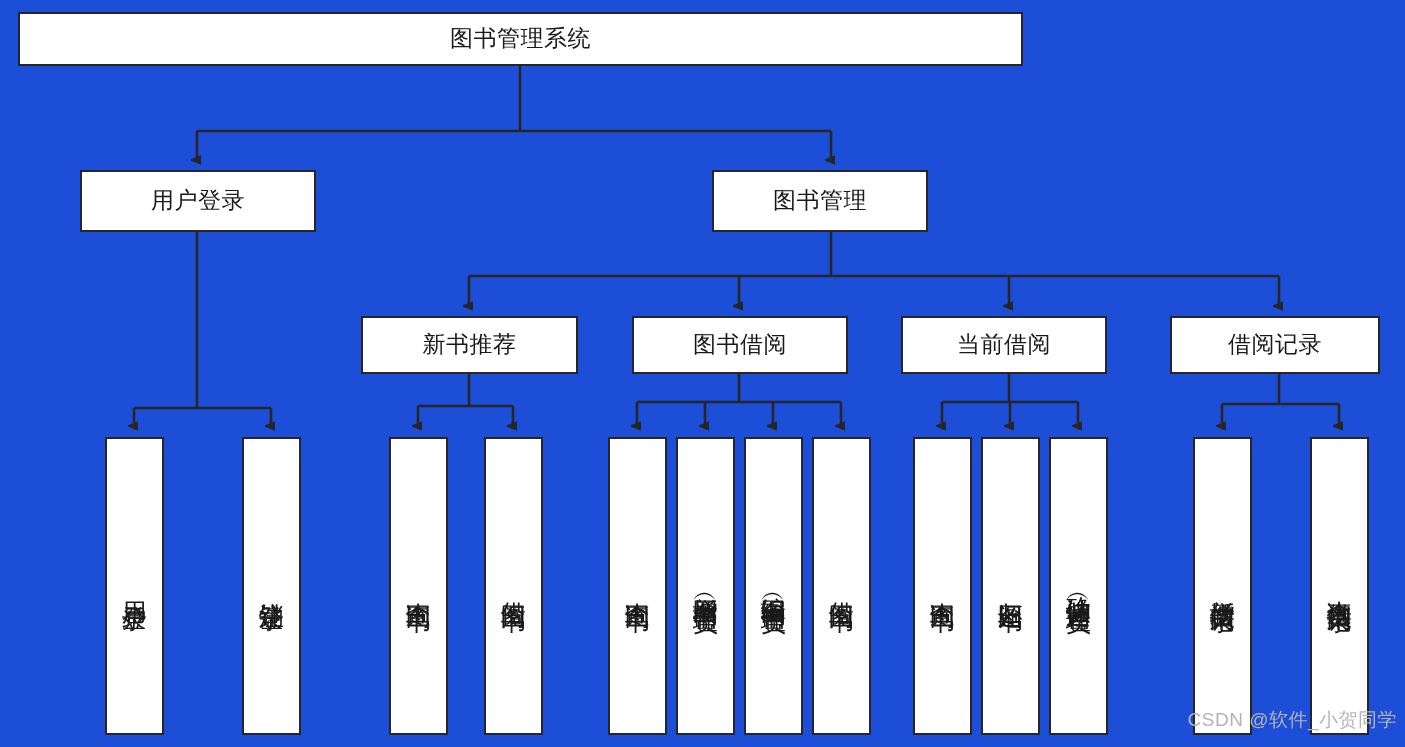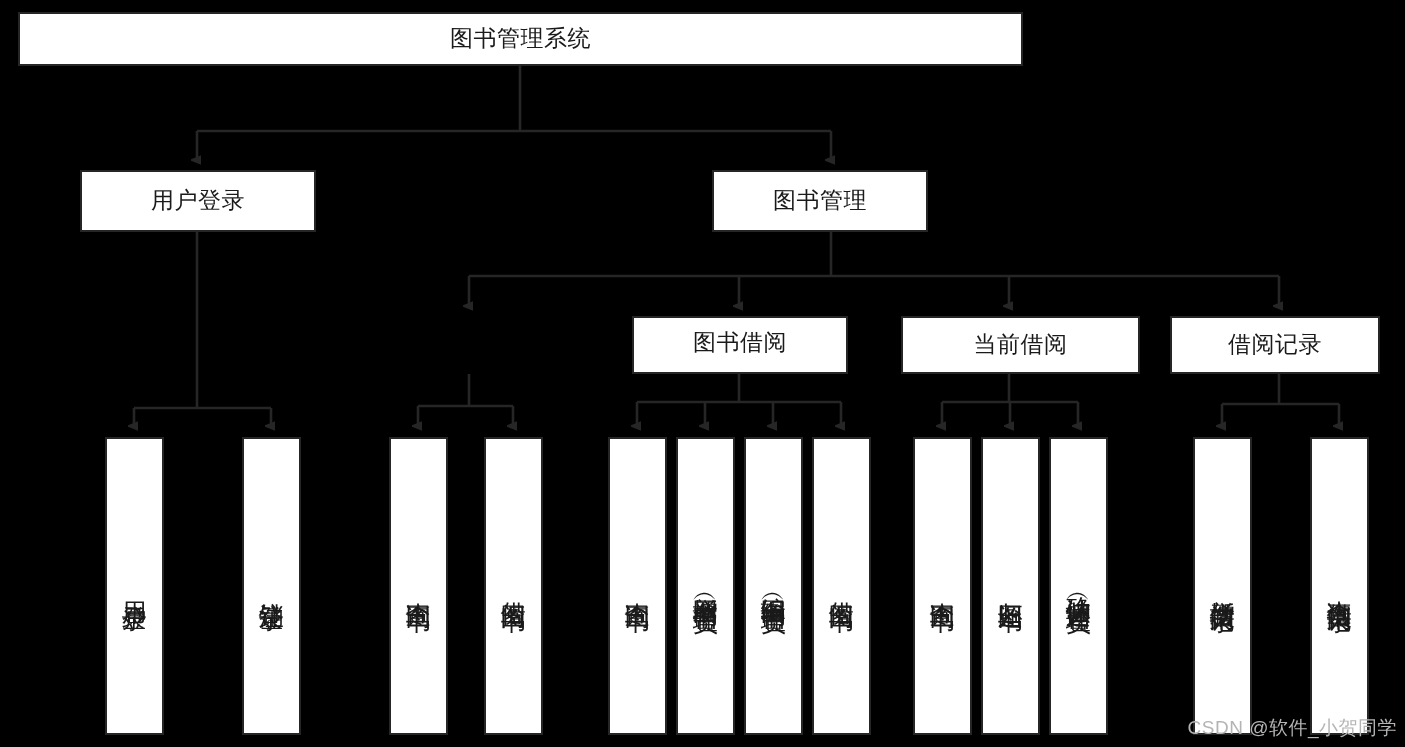--- a/index.html
+++ b/index.html
@@ -8,21 +8,21 @@
     padding: 0;
     background: #ffffff;
   }
   body {
     font-family: "Liberation Sans", "DejaVu Sans", sans-serif;
   }
   #diagram-root {
     position: relative;
     width: 1405px;
     height: 747px;
-    background: #000000;
+    background: #1d4ed8;
     overflow: hidden;
   }
   #edges-layer {
     position: absolute;
     left: 0;
     top: 0;
     width: 1405px;
     height: 747px;
     pointer-events: none;
   }
@@ -53,21 +53,21 @@
     writing-mode: vertical-rl;
     text-orientation: upright;
     font-size: 25px;
     line-height: 1.05;
     letter-spacing: 2px;
     white-space: nowrap;
   }
   #watermark {
     position: absolute;
     right: 8px;
-    bottom: 6px;
+    bottom: 14px;
     font-size: 19px;
     color: #b4b4b4;
     letter-spacing: 0.5px;
     white-space: nowrap;
     user-select: none;
   }
 </style>
 </head>
 <body>
 
@@ -127,24 +127,27 @@
     <span class="node-label">图书管理系统</span>
   </div>
 
   <div class="node horizontal" style="left:80px; top:170px; width:236px; height:62px;">
     <span class="node-label">用户登录</span>
   </div>
   <div class="node horizontal" style="left:712px; top:170px; width:216px; height:62px;">
     <span class="node-label">图书管理</span>
   </div>
 
-  <div class="node horizontal" style="left:632px; top:316px; width:216px; height:58px;font-family:Liberation Mono, monospace;">
+  <div class="node horizontal" style="left:361px; top:316px; width:217px; height:58px;">
+    <span class="node-label">新书推荐</span>
+  </div>
+  <div class="node horizontal" style="left:632px; top:316px; width:216px; height:58px;">
     <span class="node-label">图书借阅</span>
   </div>
-  <div class="node horizontal" style="left:901px; top:316px; width:239px; height:58px;">
+  <div class="node horizontal" style="left:901px; top:316px; width:206px; height:58px;">
     <span class="node-label">当前借阅</span>
   </div>
   <div class="node horizontal" style="left:1170px; top:316px; width:210px; height:58px;">
     <span class="node-label">借阅记录</span>
   </div>
 
   <div class="node vertical" style="left:105px; top:437px; width:59px; height:298px;">
     <span class="node-label">用户登录</span>
   </div>
   <div class="node vertical" style="left:242px; top:437px; width:59px; height:298px;">

